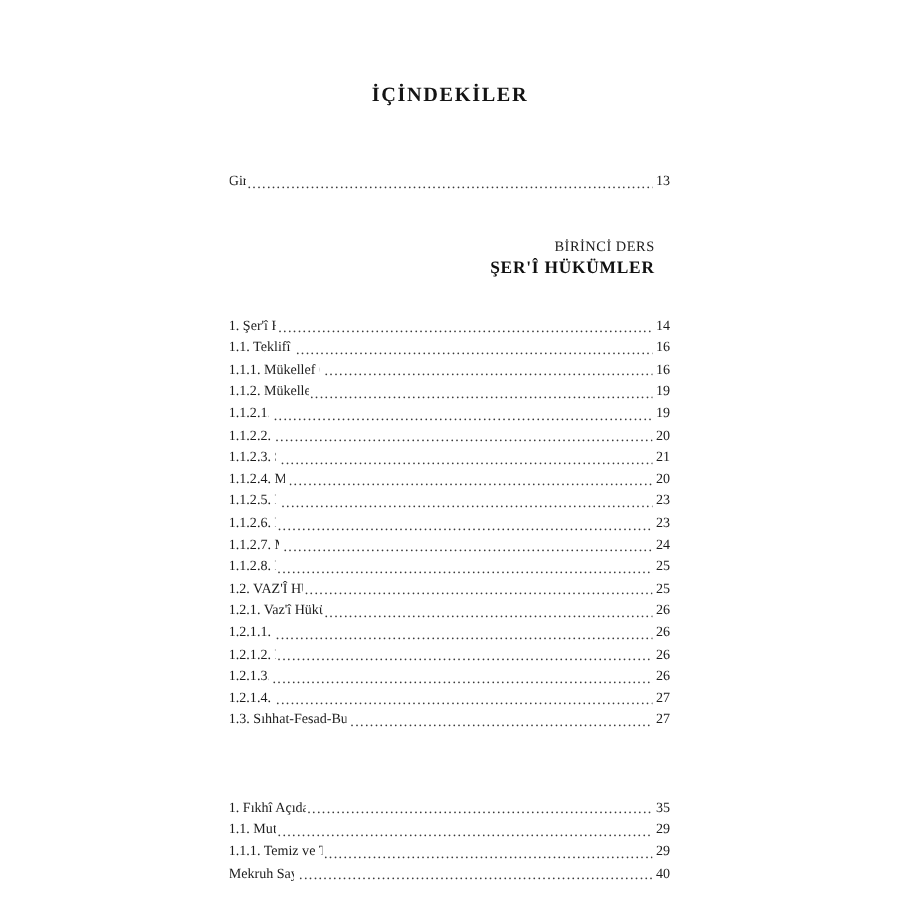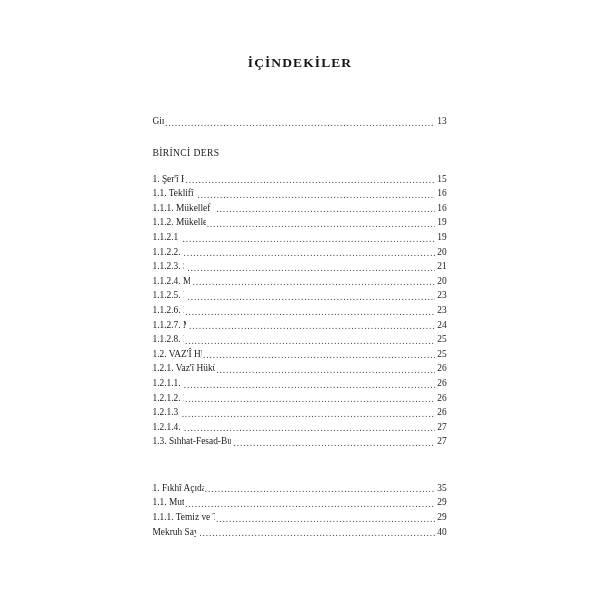--- a/index.html
+++ b/index.html
@@ -75,22 +75,22 @@
     text-align: center;
     min-width: 13px;
     color: #1b1b1b;
   }
 
   
   .toc-entry.gap .leader { margin-left: 3px; }
 
   
   .section-heading {
-    text-align: left;
-    margin: 0;
+    text-align: right;
+    margin: 12px;
   }
   .section-heading .ders {
     font-size: 9.6px;
     line-height: 13px;
     letter-spacing: 0.35px;
     color: #1b1b1b;
   }
   .section-heading .topic {
     font-size: 11.6px;
     line-height: 15px;
@@ -116,28 +116,29 @@
     <div class="toc-entry">
       <span class="label">Giriş</span>
       <span class="leader"></span>
       <span class="page-num">13</span>
     </div>
 
     <div class="sp-after-giris"></div>
 
     <div class="section-heading">
       <div class="ders">BİRİNCİ DERS</div>
+      <div class="topic">ŞER'Î HÜKÜMLER</div>
     </div>
 
     <div class="sp-after-head1"></div>
 
     <div class="toc-entry">
       <span class="label">1. Şer'î Hüküm</span>
       <span class="leader"></span>
-      <span class="page-num">15</span>
+      <span class="page-num">14</span>
     </div>
     <div class="toc-entry">
       <span class="label">1.1. Teklifî Hükümler</span>
       <span class="leader"></span>
       <span class="page-num">16</span>
     </div>
     <div class="toc-entry gap">
       <span class="label">1.1.1. Mükellef Olmanın Şartları</span>
       <span class="leader"></span>
       <span class="page-num">16</span>

